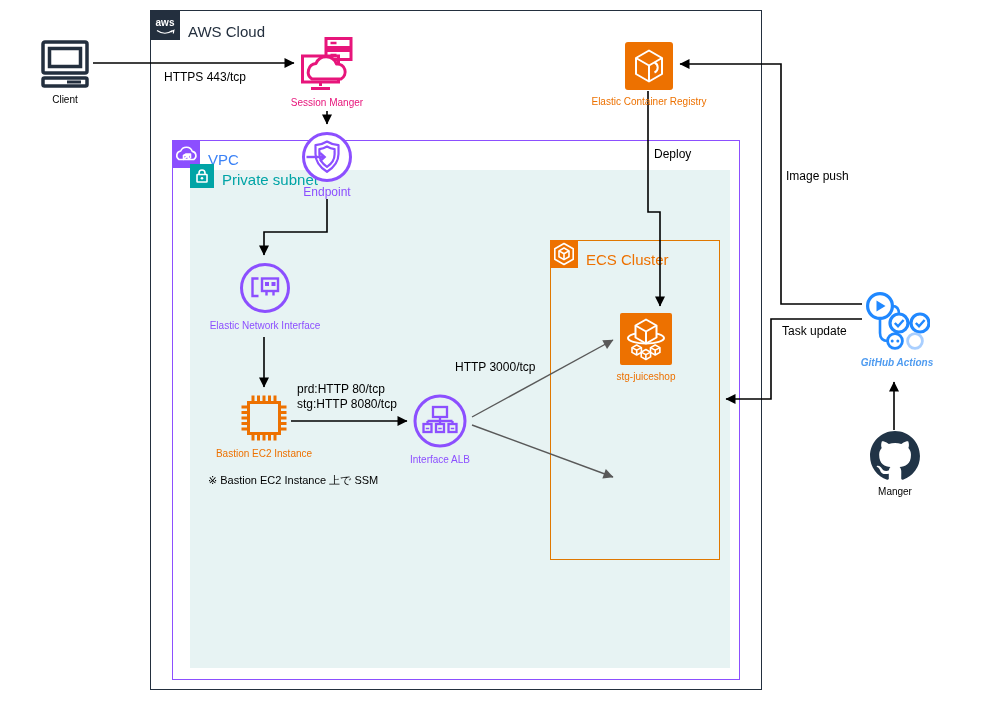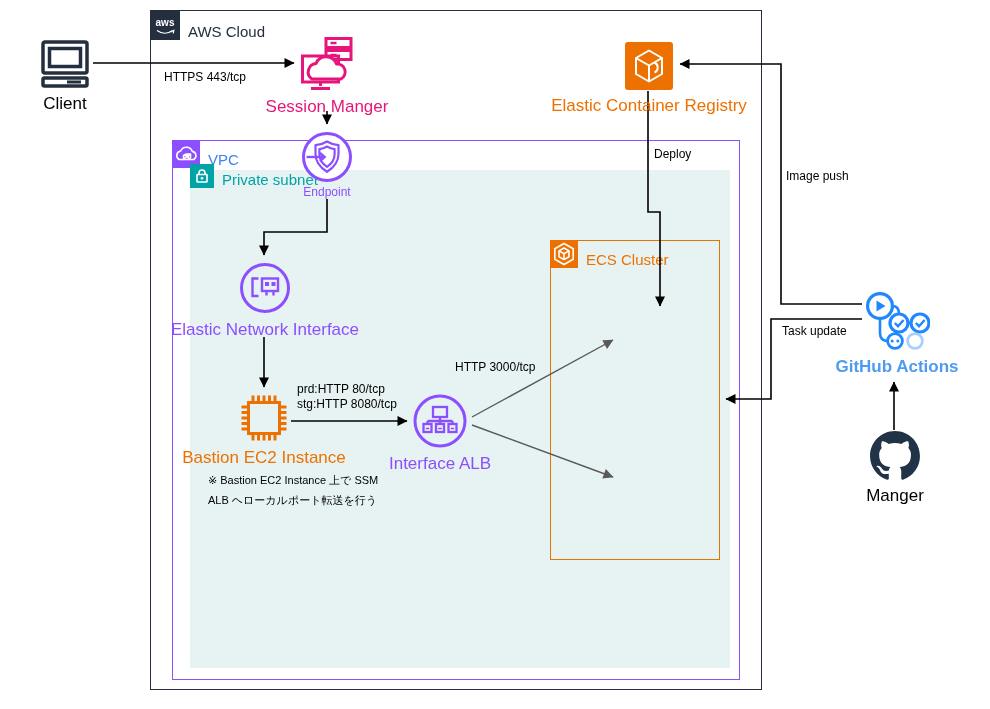--- a/index.html
+++ b/index.html
@@ -8,26 +8,26 @@
   .abs{position:absolute;}
   .box{position:absolute;box-sizing:border-box;}
   #aws-box{left:150px;top:10px;width:612px;height:680px;border:1px solid #232F3E;}
   #vpc-box{left:172px;top:140px;width:568px;height:540px;border:1px solid #8C4FFF;}
   #subnet-bg{left:190px;top:170px;width:540px;height:498px;background:#E7F3F3;}
   #ecs-box{left:550px;top:240px;width:170px;height:320px;border:1px solid #E07700;}
   .hdr{position:absolute;display:flex;align-items:flex-end;}
   .hdr .t{font-size:15px;margin-left:8px;white-space:nowrap;}
   #edges{position:absolute;left:0;top:0;pointer-events:none;}
   .node{position:absolute;display:flex;flex-direction:column;align-items:center;}
-  .node .lbl{font-size:17px;margin-top:6px;white-space:nowrap;text-align:center;}
+  .node .lbl{font-size:10px;margin-top:6px;white-space:nowrap;text-align:center;}
   .elabel{position:absolute;font-size:12px;white-space:nowrap;color:#000;}
   #note{position:absolute;left:208px;top:470px;width:200px;font-size:11px;line-height:20px;color:#000;}
   .c-orange{color:#ED7100;} .c-pink{color:#E7157B;} .c-purple{color:#8C4FFF;}
   .c-teal{color:#00A4A6;} .c-gray{color:#3b82f6;} .c-dark{color:#232F3E;}
-  .c-ghblue{color:#4E9BF0;font-weight:bold;} .c-black{color:#000;}
+  .c-ghblue{color:#4E9BF0;font-weight:bold;font-style:italic;} .c-black{color:#000;}
 </style>
 </head>
 <body>
 
 <div id="canvas">
 
   <div class="box" id="aws-box"></div>
   <div class="box" id="subnet-bg"></div>
   <div class="box" id="vpc-box"></div>
   <div class="box" id="ecs-box"></div>
@@ -105,21 +105,20 @@
   <div class="elabel" style="left:164px;top:70px;">HTTPS 443/tcp</div>
   <div class="elabel" style="left:455px;top:360px;">HTTP 3000/tcp</div>
   <div class="elabel" style="left:297px;top:382px;">prd:HTTP 80/tcp</div>
   <div class="elabel" style="left:297px;top:397px;">stg:HTTP 8080/tcp</div>
   <div class="elabel" style="left:654px;top:147px;">Deploy</div>
   <div class="elabel" style="left:786px;top:169px;">Image push</div>
   <div class="elabel" style="left:782px;top:324px;">Task update</div>
 
   <div id="note">
     <div>※ Bastion EC2 Instance 上で SSM</div>
-    <div>ALB ヘローカルポート転送を行う</div>
   </div>
 
   <div class="node" style="left:15px;top:40px;width:100px;">
     <svg width="52" height="48" viewBox="0 0 52 48">
       <g fill="none" stroke="#232F3E" stroke-width="3.5">
         <rect x="4" y="2" width="44" height="31" rx="2"></rect>
         <rect x="10.5" y="8.5" width="31" height="18"></rect>
         <rect x="4" y="38" width="44" height="8" rx="1.5"></rect>
       </g>
       <rect x="28" y="40.5" width="14" height="3" fill="#232F3E"></rect>
@@ -201,20 +200,41 @@
         <path d="M27 23 V27 M14.5 27 H39.5 M14.5 27 V30 M27 27 V30 M39.5 27 V30"></path>
         <rect x="10.5" y="30" width="8" height="8"></rect>
         <rect x="23" y="30" width="8" height="8"></rect>
         <rect x="35.5" y="30" width="8" height="8"></rect>
       </g>
       <path d="M12.8 34.5 h3.4 M25.3 34.5 h3.4 M37.8 34.5 h3.4" stroke="#8C4FFF" stroke-width="1.6"></path>
     </svg>
     <div class="lbl c-purple">Interface ALB</div>
   </div>
 
+  <div class="node" style="left:576px;top:313px;width:140px;">
+    <svg width="52" height="52" viewBox="0 0 52 52">
+      <rect width="52" height="52" rx="2" fill="#ED7100"></rect>
+      <ellipse cx="26" cy="25" rx="18" ry="5.5" fill="none" stroke="#fff" stroke-width="2"></ellipse>
+      <path d="M26 6.5 L36.5 12.5 V24.5 L26 30.5 L15.5 24.5 V12.5 Z" fill="#ED7100" stroke="#fff" stroke-width="2" stroke-linejoin="round"></path>
+      <path d="M15.5 12.5 L26 18.5 L36.5 12.5 M26 18.5 V30.5" fill="none" stroke="#fff" stroke-width="2" stroke-linejoin="round"></path>
+      <g transform="translate(12,32)">
+          <path d="M0 2.6 L4.7 0 L9.4 2.6 V7.4 L4.7 10 L0 7.4 Z" fill="#ED7100" stroke="#fff" stroke-width="1.6" stroke-linejoin="round"></path>
+          <path d="M0 2.6 L4.7 5.2 L9.4 2.6 M4.7 5.2 V10" fill="none" stroke="#fff" stroke-width="1.6"></path>
+        </g>
+      <g transform="translate(30.5,32)">
+          <path d="M0 2.6 L4.7 0 L9.4 2.6 V7.4 L4.7 10 L0 7.4 Z" fill="#ED7100" stroke="#fff" stroke-width="1.6" stroke-linejoin="round"></path>
+          <path d="M0 2.6 L4.7 5.2 L9.4 2.6 M4.7 5.2 V10" fill="none" stroke="#fff" stroke-width="1.6"></path>
+        </g>
+      <g transform="translate(21.2,36.5)">
+          <path d="M0 2.6 L4.7 0 L9.4 2.6 V7.4 L4.7 10 L0 7.4 Z" fill="#ED7100" stroke="#fff" stroke-width="1.6" stroke-linejoin="round"></path>
+          <path d="M0 2.6 L4.7 5.2 L9.4 2.6 M4.7 5.2 V10" fill="none" stroke="#fff" stroke-width="1.6"></path>
+        </g>
+    </svg>
+    <div class="lbl c-orange">stg-juiceshop</div>
+  </div>
 
 
   <div class="node" style="left:837px;top:291px;width:120px;">
     <svg width="66" height="60" viewBox="0 0 66 60">
       <g fill="none" stroke="#2088FF" stroke-width="3.2">
         <circle cx="16" cy="15" r="12.4"></circle>
         <circle cx="35" cy="32" r="9"></circle>
         <circle cx="56" cy="32" r="9"></circle>
         <circle cx="31" cy="50" r="7.4" stroke-width="2.8"></circle>
       </g>

